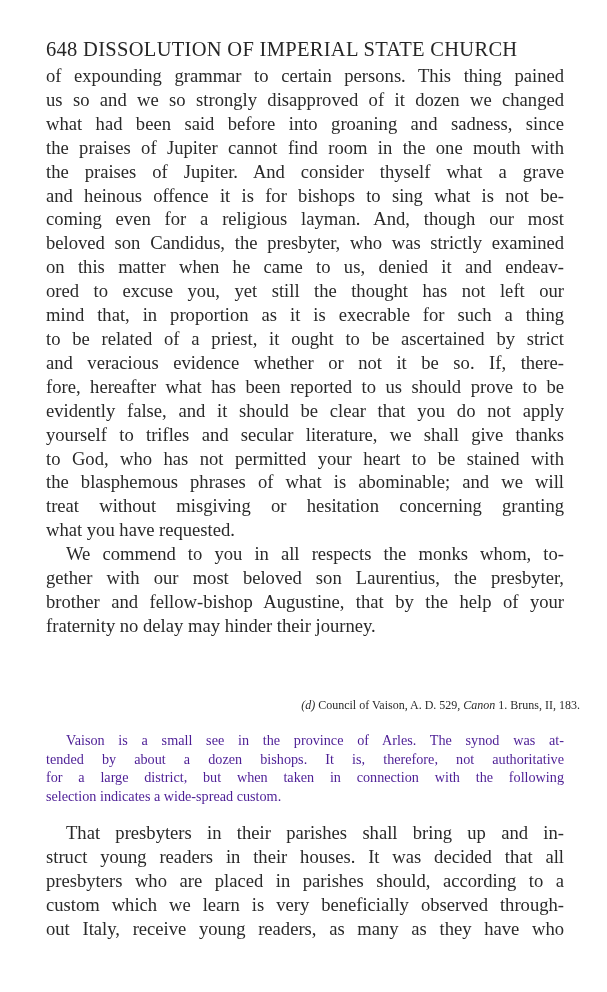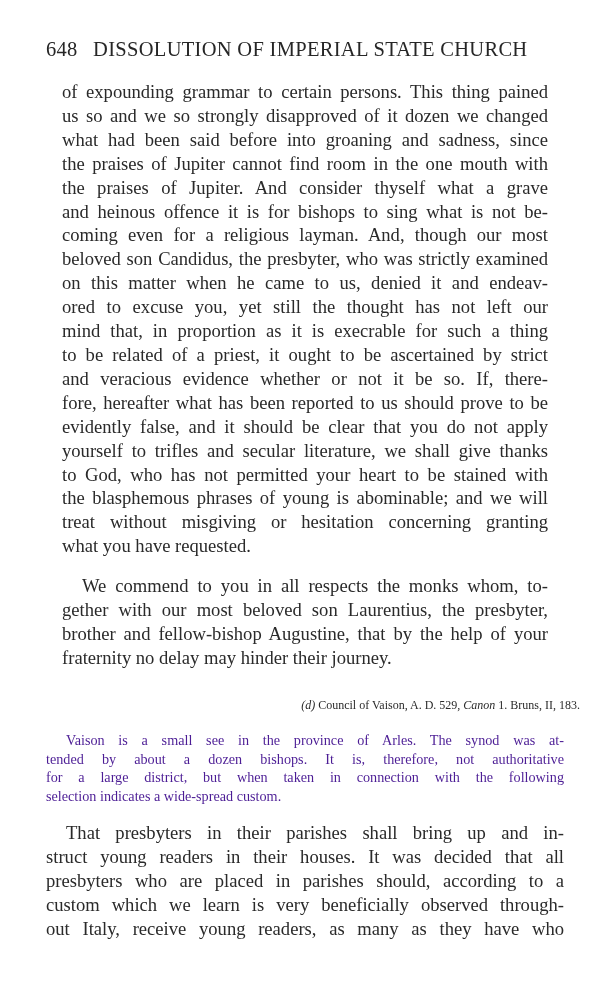--- a/index.html
+++ b/index.html
@@ -1,21 +1,21 @@
 <!DOCTYPE html>
 <html><head>
 <meta charset="utf-8">
 <style>
   html, body { margin: 0; padding: 0; background: #ffffff; }
   body { width: 607px; height: 992px; overflow: hidden; position: relative; color: #2a2a2a; }
   .page { position: absolute; left: 46px; top: 0; width: 518px; font-family: "Liberation Serif", "DejaVu Serif", serif; }
   .running-head { position: absolute; top: 38px; left: 0; width: 518px; font-size: 20.5px; letter-spacing: 0.3px; white-space: nowrap; color: #262626; }
-  .running-head .pn { margin-right: 10px; }
+  .running-head .pn { }
   .body-text { position: absolute; top: 64px; left: 0; width: 518px; font-size: 18.6px; line-height: 23.9px; text-align: justify; }
-  .body-text p { margin: 16px; }
+  .body-text p { margin: 0; }
   .line { display: block; text-align: justify; text-align-last: justify; white-space: nowrap; }
   .line.last { text-align-last: left; }
   .section-head { position: absolute; top: 693px; left: 16px; width: 518px; font-size: 12px; line-height: 24px; text-align: right; white-space: nowrap; }
   .section-head em { font-style: italic; }
   .note { position: absolute; top: 731px; left: 0; width: 518px; font-size: 14.2px; line-height: 18.5px; color: #4c1d95; }
   .canon { position: absolute; top: 821px; left: 0; width: 518px; font-size: 18.6px; line-height: 24px; }
 </style>
 </head>
 <body>
 
@@ -38,21 +38,21 @@
       <span class="line">beloved son Candidus, the presbyter, who was strictly examined</span>
       <span class="line">on this matter when he came to us, denied it and endeav-</span>
       <span class="line">ored to excuse you, yet still the thought has not left our</span>
       <span class="line">mind that, in proportion as it is execrable for such a thing</span>
       <span class="line">to be related of a priest, it ought to be ascertained by strict</span>
       <span class="line">and veracious evidence whether or not it be so.  If, there-</span>
       <span class="line">fore, hereafter what has been reported to us should prove to be</span>
       <span class="line">evidently false, and it should be clear that you do not apply</span>
       <span class="line">yourself to trifles and secular literature, we shall give thanks</span>
       <span class="line">to God, who has not permitted your heart to be stained with</span>
-      <span class="line">the blasphemous phrases of young is abominable; and we will</span>
+      <span class="line">the blasphemous phrases of what is abominable; and we will</span>
       <span class="line">treat without misgiving or hesitation concerning granting</span>
       <span class="line last">what you have requested.</span>
     </p>
     <p>
       <span class="line" style="padding-left:20px">We commend to you in all respects the monks whom, to-</span>
       <span class="line">gether with our most beloved son Laurentius, the presbyter,</span>
       <span class="line">brother and fellow-bishop Augustine, that by the help of your</span>
       <span class="line last">fraternity no delay may hinder their journey.</span>
     </p>
   </div>

